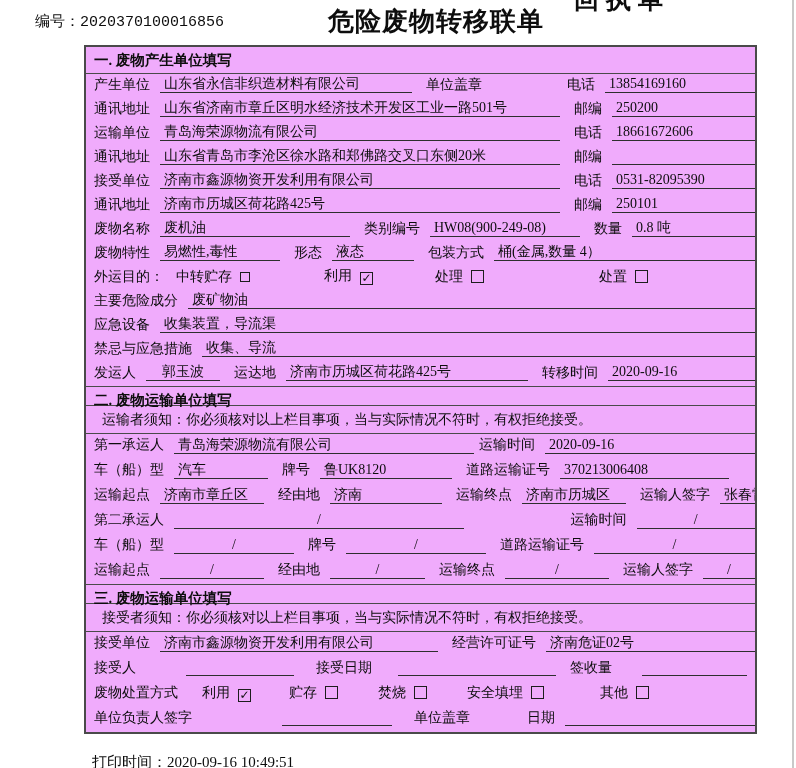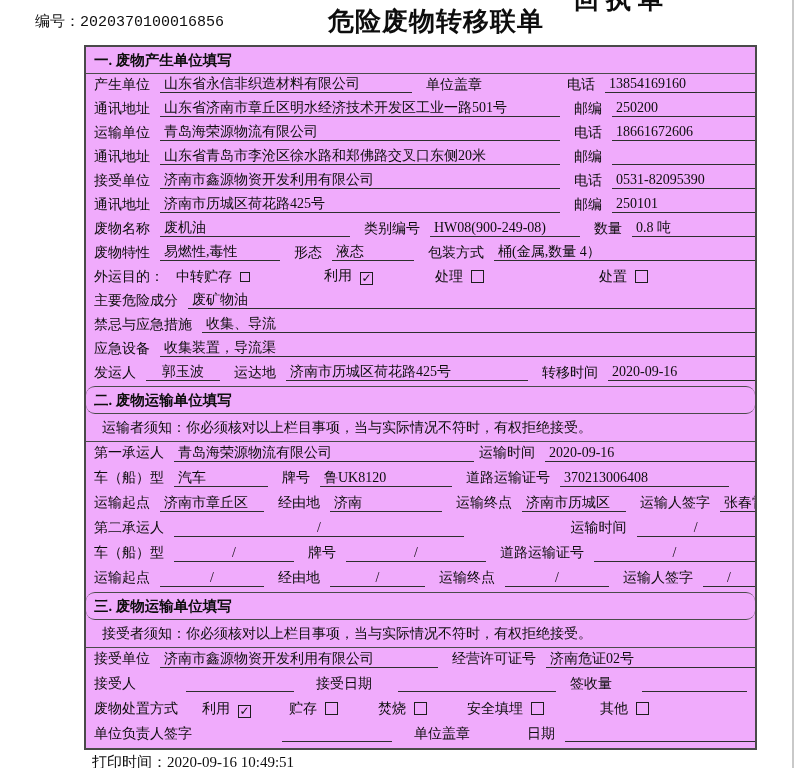--- a/index.html
+++ b/index.html
@@ -29,21 +29,21 @@
   }
   
   .form {
     position:absolute; left:84px; top:45px; width:673px;
     border:2px solid #4a4a4a; background:#f0abfc;
   }
   .sec-header {
     height:27px; line-height:26px; font-weight:bold; font-size:14.5px;
     padding-left:8px; border-bottom:1.5px solid #4a4a4a; white-space:nowrap;
   }
-  .sec-header.bt { border-top:1.5px solid #4a4a4a; height:28px;border-radius:9px; }
+  .sec-header.bt { border-top:1.5px solid #4a4a4a; height:20px; }
   .notice-row {
     height:28px; line-height:27px; padding-left:16px;
     border-bottom:1.5px solid #4a4a4a; white-space:nowrap;
   }
   .row {
     display:flex; align-items:center;
     height:24px; padding:0 0 3px 8px;
   }
   .row.h25 { height:25px; }
   .lbl { white-space:nowrap; margin-right:10px; line-height:16px; }
@@ -160,27 +160,27 @@
         <span>处置</span><span class="cb"></span>
       </span>
     </div>
 
     <div class="row">
       <span class="lbl">主要危险成分</span>
       <span class="val grow">废矿物油</span>
     </div>
 
     <div class="row">
+      <span class="lbl">应急设备</span>
+      <span class="val grow">收集装置，导流渠</span>
+    </div>
+
+    <div class="row">
       <span class="lbl">禁忌与应急措施</span>
       <span class="val grow">收集、导流</span>
-    </div>
-
-    <div class="row">
-      <span class="lbl">应急设备</span>
-      <span class="val grow">收集装置，导流渠</span>
     </div>
 
     <div class="row">
       <span class="lbl">发运人</span>
       <span class="val ctr" style="width:74px">郭玉波</span>
       <span class="lbl ml14">运达地</span>
       <span class="val" style="width:242px">济南市历城区荷花路425号</span>
       <span class="lbl ml14">转移时间</span>
       <span class="val grow">2020-09-16</span>
     </div>

